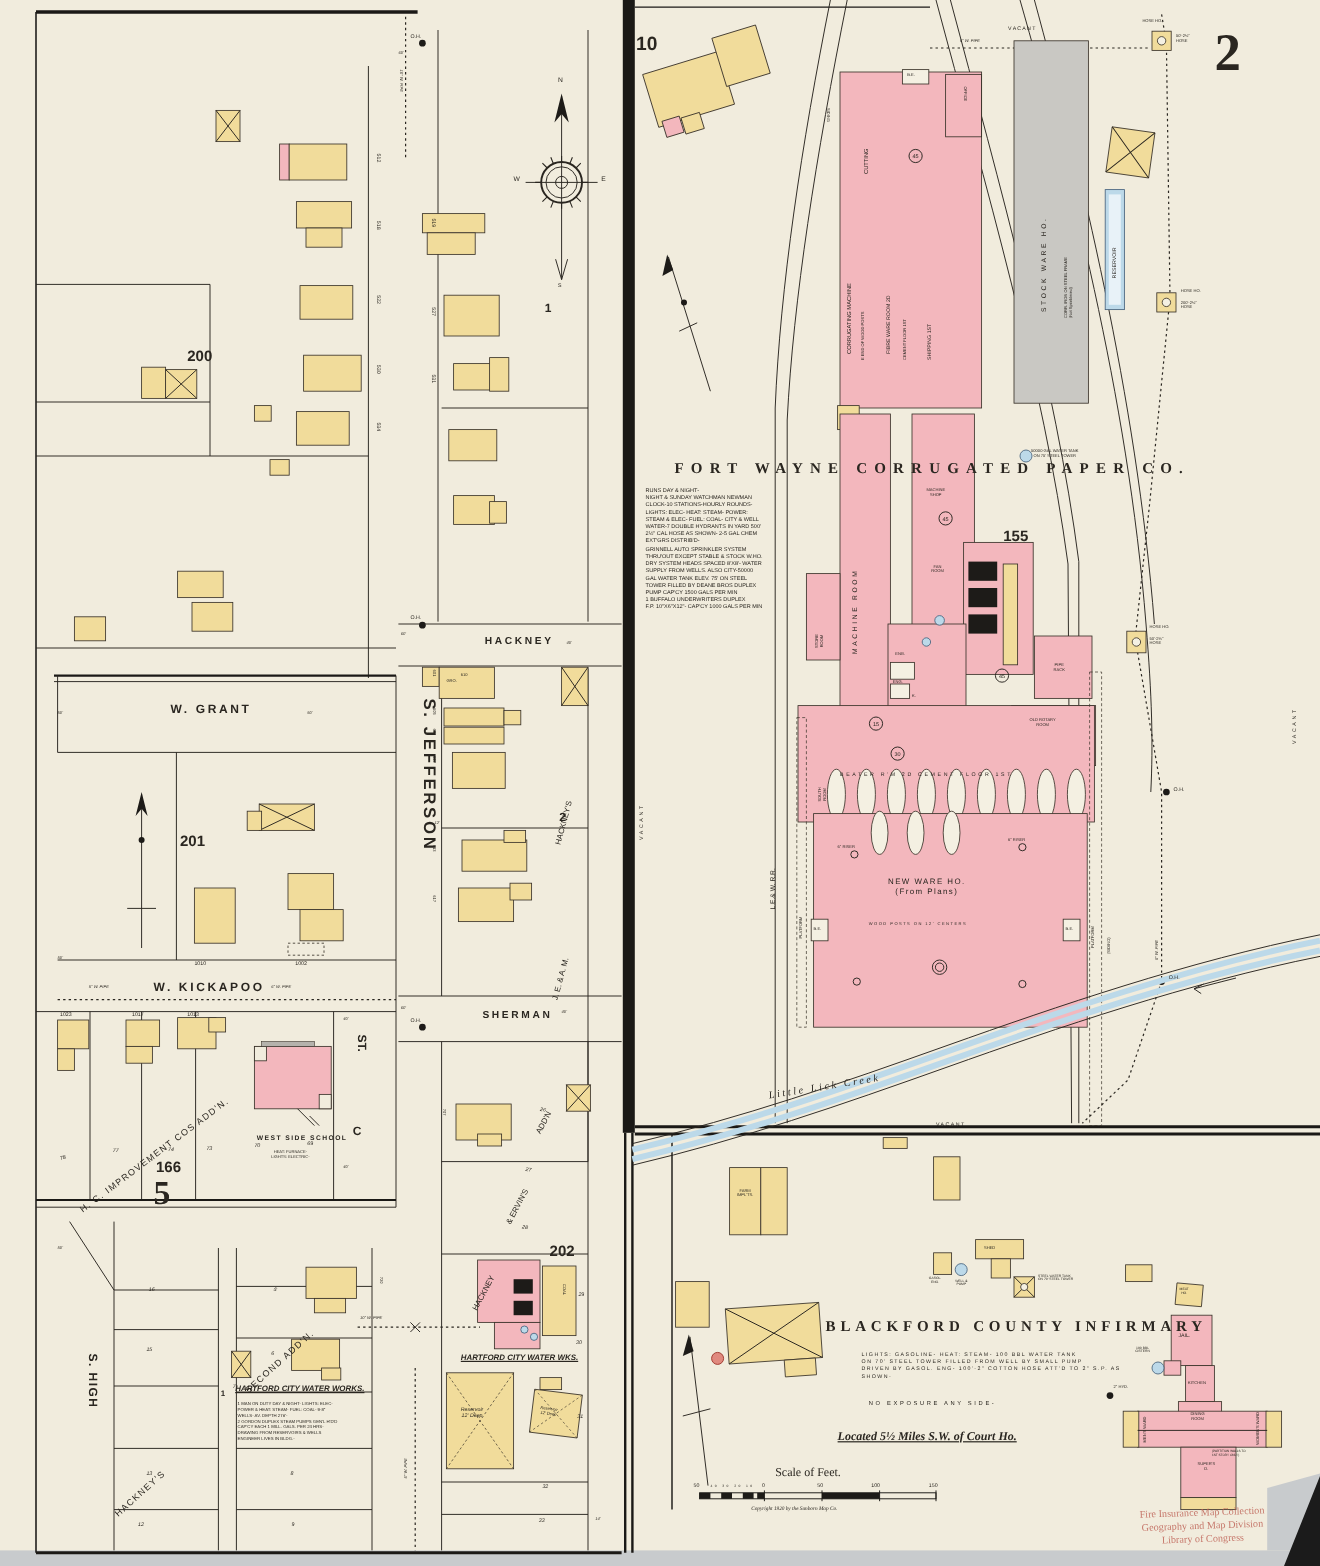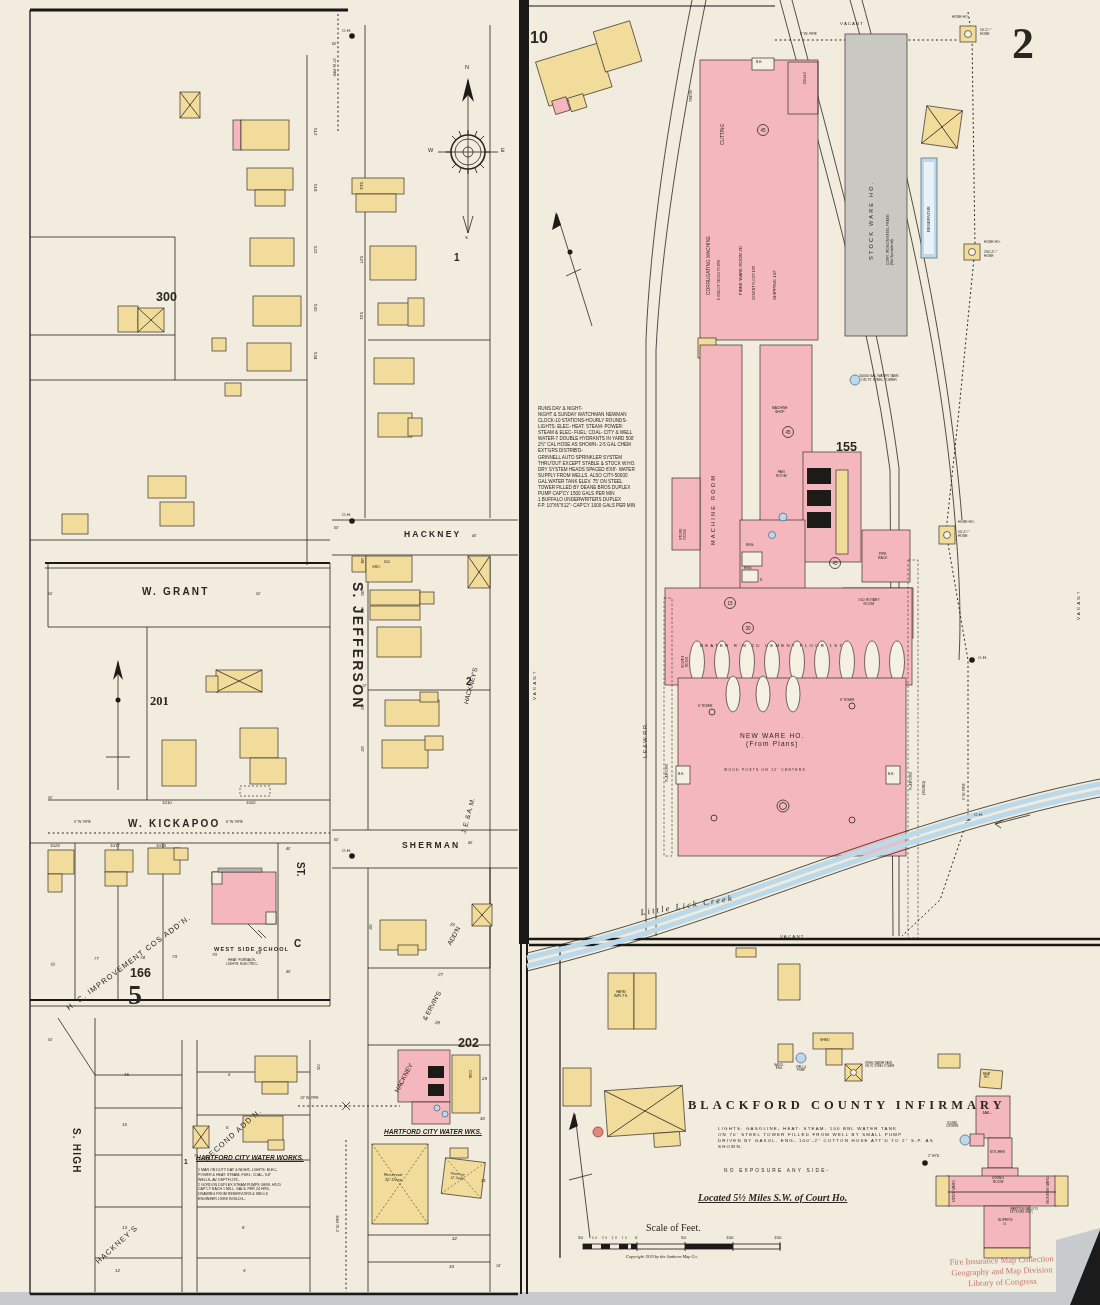--- a/index.html
+++ b/index.html
@@ -332,20 +332,21 @@
         <rect class="bk" x="601" y="1244" width="9" height="5"></rect>
     <rect class="bk" x="619" y="1244" width="9" height="5"></rect>
         <rect class="bk" x="631" y="1244" width="6" height="5"></rect>
     <rect class="bk" x="685" y="1244" width="48" height="5"></rect>
     <path class="lnB" stroke-width=".8" d="M637,1242 V1251 M685,1242 V1251 M733,1242 V1251 M780,1242 V1251"></path>
   </g>
 </svg>
 
 <span class="t ser b" style="left:1012px;top:18px;font-size:44px;">2</span>
 
+<span class="t ser f12 ls6 b" style="left:562px;top:383px;">FORT WAYNE CORRUGATED PAPER CO.</span>
 <span class="t" style="left:538px;top:406px;font-size:4.6px;line-height:1.32;">RUNS DAY &amp; NIGHT-
 NIGHT &amp; SUNDAY WATCHMAN NEWMAN
 CLOCK-10 STATIONS-HOURLY ROUNDS-
 LIGHTS: ELEC- HEAT: STEAM- POWER:
 STEAM &amp; ELEC- FUEL: COAL- CITY &amp; WELL
 WATER-7 DOUBLE HYDRANTS IN YARD 500'
 2½" CAL HOSE AS SHOWN- 2-5 GAL CHEM
 EXT'GRS DISTRIB'D-
 GRINNELL AUTO SPRINKLER SYSTEM
 THRU'OUT EXCEPT STABLE &amp; STOCK W.HO.
@@ -428,22 +429,22 @@
 <span class="t ser i f8 ls2" style="left:640px;top:900px;transform:rotate(-9deg);">Little Lick Creek</span>
 
 <span class="t f10 ls2 b" style="left:142px;top:586px;">W. GRANT</span>
 <span class="t f10 ls2 b" style="left:128px;top:818px;">W. KICKAPOO</span>
 <span class="t f8 ls2 b" style="left:404px;top:529px;">HACKNEY</span>
 <span class="t f8 ls2 b" style="left:402px;top:840px;">SHERMAN</span>
 <span class="t v f14 b ls2" style="left:366px;top:582px;">S. JEFFERSON</span>
 <span class="t v f10 b ls1" style="left:82px;top:1128px;">S. HIGH</span>
 <span class="t v f10 b" style="left:306px;top:862px;">ST.</span>
 <span class="t f10 b" style="left:294px;top:938px;">C</span>
-<span class="t f12 b" style="left:156px;top:290px;">300</span>
-<span class="t f12 b" style="left:150px;top:694px;font-family:Liberation Serif, serif;">201</span>
+<span class="t f12 b" style="left:156px;top:290px;">200</span>
+<span class="t f12 b" style="left:150px;top:694px;">201</span>
 <span class="t f12 b" style="left:130px;top:966px;">166</span>
 <span class="t f10 b" style="left:454px;top:252px;">1</span>
 <span class="t f10 b" style="left:466px;top:676px;">2</span>
 <span class="t f12 b" style="left:458px;top:1036px;">202</span>
 <span class="t ser b" style="left:128px;top:978px;font-size:28px;">5</span>
 <span class="t f7 ls1" style="left:52px;top:958px;transform:rotate(-37deg);">H. C. IMPROVEMENT COS ADD'N.</span>
 <span class="t f7 ls1" style="left:90px;top:1240px;transform:rotate(-42deg);">HACKNEY'S</span>
 <span class="t f7 ls1" style="left:196px;top:1130px;transform:rotate(-42deg);">SECOND ADD'N.</span>
 <span class="t f6" style="left:450px;top:812px;transform:rotate(-75deg);">J. E. &amp; A. M.</span>
 <span class="t f6" style="left:452px;top:682px;transform:rotate(-75deg);">HACKNEY'S</span>

